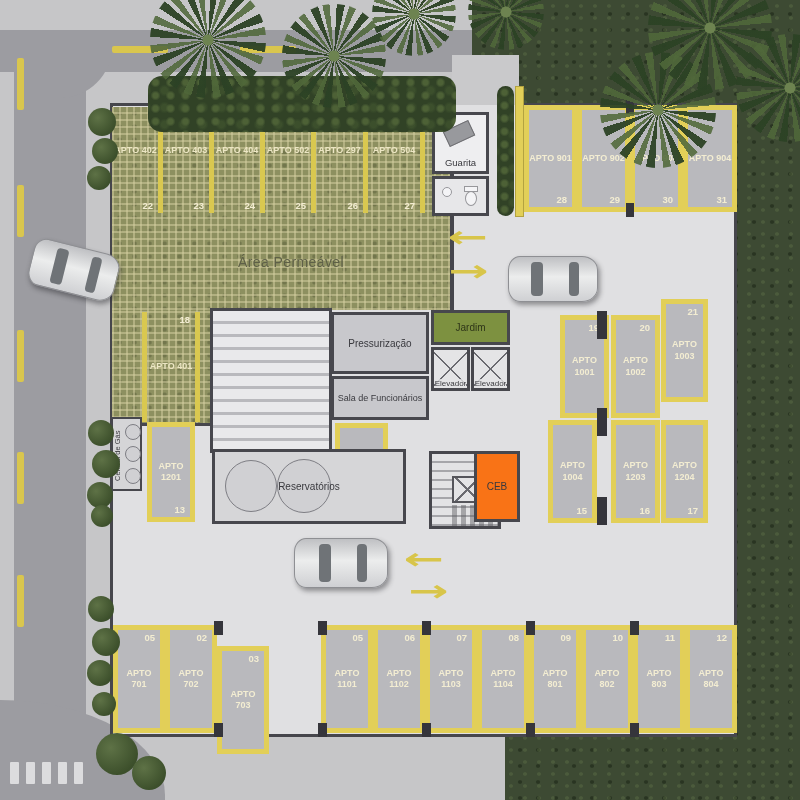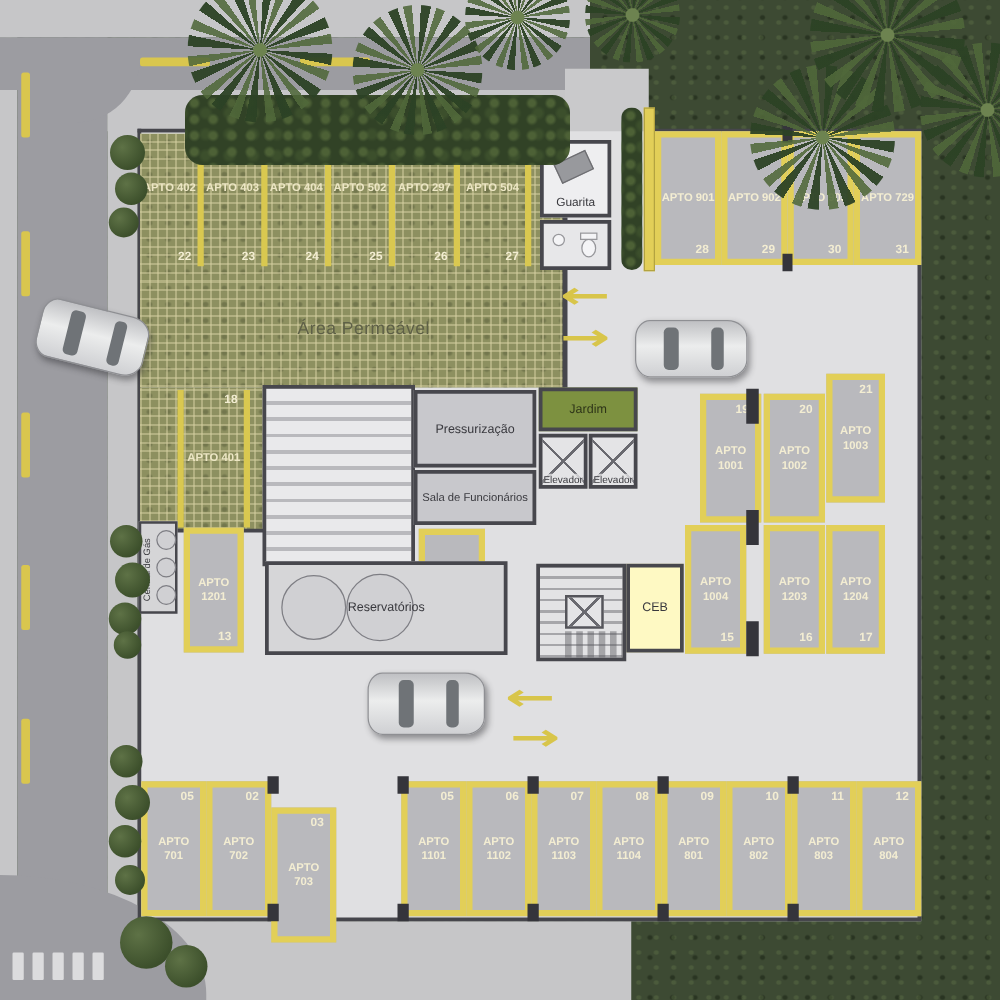--- a/index.html
+++ b/index.html
@@ -158,21 +158,21 @@
   <div class="spot" style="left:577px;top:105px;width:53px;height:107px">
     <span class="n nb">29</span>
     <span class="a">APTO 902</span>
   </div>
   <div class="spot" style="left:630px;top:105px;width:53px;height:107px">
     <span class="n nb">30</span>
     <span class="a">APTO 903</span>
   </div>
   <div class="spot" style="left:683px;top:105px;width:54px;height:107px">
     <span class="n nb">31</span>
-    <span class="a">APTO 729</span>
+    <span class="a">APTO 904</span>
   </div>
   <div class="post" style="left:626px;top:100px;width:8px;height:14px"></div>
   <div class="post" style="left:626px;top:203px;width:8px;height:14px"></div>
 
   <div class="spot" style="left:560px;top:315px;width:49px;height:103px">
     <span class="n nt">19</span>
     <span class="a">APTO 1001</span>
   </div>
   <div class="spot" style="left:611px;top:315px;width:49px;height:103px">
     <span class="n nt">20</span>
@@ -224,21 +224,21 @@
     <span class="rlabel" style="font-size:8px;background:rgba(228,228,230,.8)">Elevador</span>
   </div>
   <div class="room" style="left:212px;top:449px;width:194px;height:75px;background:#d6d6d8">
     <span class="circ" style="left:10px;top:8px;width:52px;height:52px"></span>
     <span class="circ" style="left:62px;top:7px;width:54px;height:54px"></span>
     <span class="rlabel" style="z-index:1">Reservatórios</span>
   </div>
   <div class="stairs" style="left:429px;top:451px;width:72px;height:78px"></div>
   <div class="xbox xpat" style="left:452px;top:476px;width:31px;height:27px"></div>
   <div class="dashpat" style="left:452px;top:505px;width:46px;height:21px"></div>
-  <div class="room" style="left:501px;top:451px;width:46px;height:71px;background:#fef9c3">
+  <div class="room" style="left:474px;top:451px;width:46px;height:71px;background:#f97316">
     <span class="rlabel">CEB</span>
   </div>
 
   <div class="room" style="left:111px;top:417px;width:31px;height:74px;border-width:2px;background:#d5d5d7">
     <span class="gaslabel">Central de Gás</span>
     <span class="circ" style="left:12px;top:5px;width:16px;height:16px"></span>
     <span class="circ" style="left:12px;top:27px;width:16px;height:16px"></span>
     <span class="circ" style="left:12px;top:49px;width:16px;height:16px"></span>
   </div>
 

